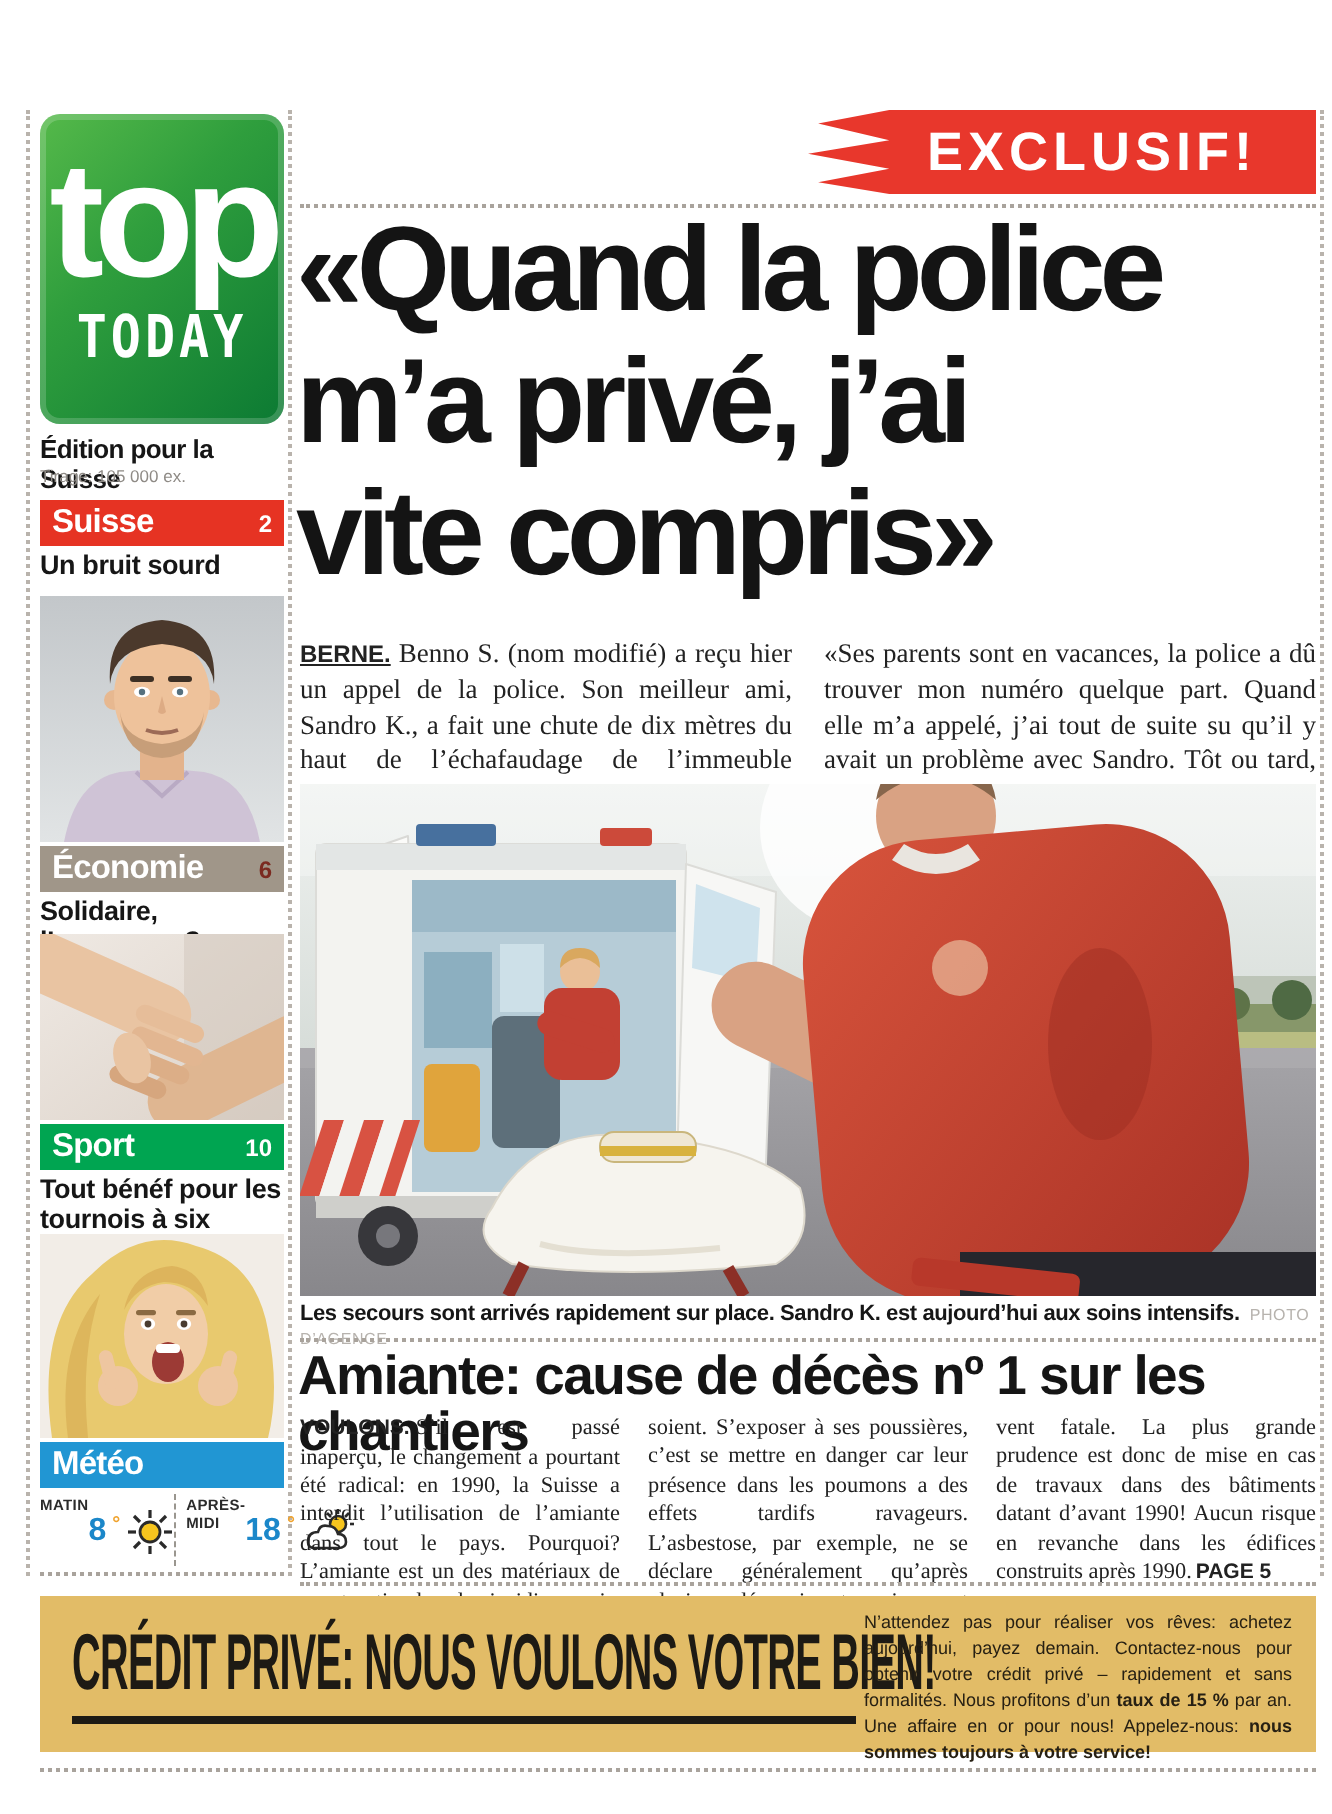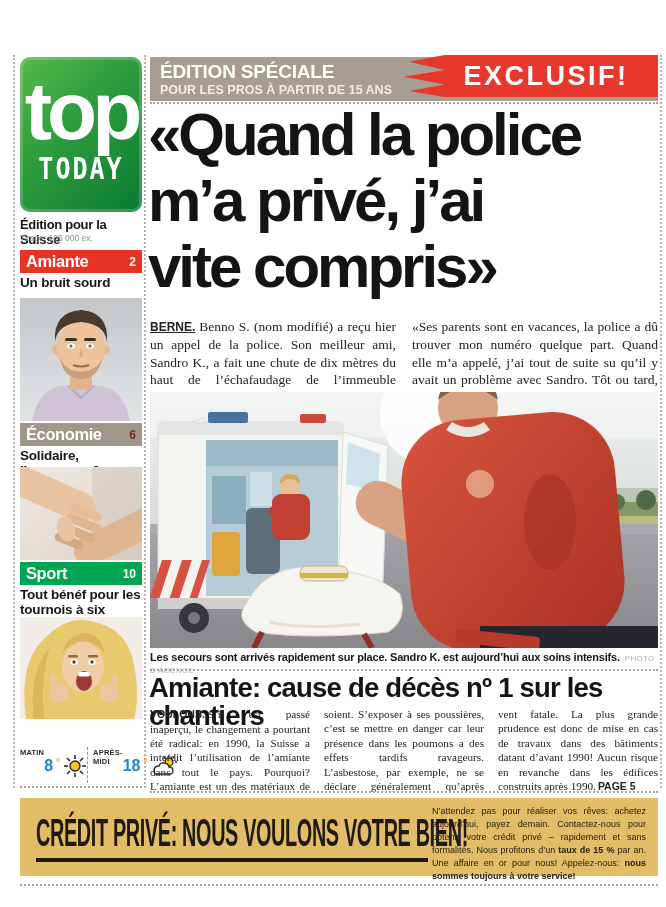--- a/index.html
+++ b/index.html
@@ -88,21 +88,21 @@
   <div class="abs dotv" style="left:144px;top:55px;height:733px;"></div>
 
   <div class="abs edition">Édition pour la Suisse</div>
   <div class="abs logo">
     <div class="logo-top">top</div>
     <div class="logo-today">TODAY</div>
   </div>
   <div class="abs tirage">Tirage: 105 000 ex.</div>
 
   <div class="abs bar" style="left:20px;top:250px;background:#e63323;">
-    <span class="bar-label">Amiante</span>
+    <span class="bar-label">Suisse</span>
     <span class="bar-num">2</span>
   </div>
   <div class="abs teaser" style="left:20px;top:276px;">Un bruit sourd</div>
   <svg class="abs sb-photo" style="left:20px;top:298px;" width="122" height="123" viewBox="0 0 122 123">
     <defs>
         <linearGradient id="gman" x1="0" y1="0" x2="0" y2="1">
       <stop offset="0" stop-color="#c3c7ca"></stop>
           <stop offset="1" stop-color="#e1e4e5"></stop>
         </linearGradient>
       </defs>
@@ -173,20 +173,23 @@
     <ellipse cx="72" cy="45" rx="3.6" ry="3" fill="#fff"></ellipse>
       <circle cx="72" cy="45" r="1.7" fill="#4a3c30"></circle>
     <ellipse cx="64" cy="64" rx="8" ry="10" fill="#9c3a35"></ellipse>
     <rect x="58" y="55" width="12" height="4.5" rx="2" fill="#fff"></rect>
     <circle cx="39" cy="76" r="10" fill="#eec6a0"></circle>
       <circle cx="89" cy="76" r="10" fill="#eec6a0"></circle>
     <rect x="31" y="58" width="7" height="20" rx="3.5" fill="#eec6a0" transform="rotate(-14 34 68)"></rect>
     <rect x="90" y="58" width="7" height="20" rx="3.5" fill="#eec6a0" transform="rotate(14 93 68)"></rect>
   </svg>
 
+  <div class="abs bar" style="left:20px;top:721px;background:#2196d3;">
+    <span class="bar-label">Météo</span>
+  </div>
   <div class="abs meteo-row">
     <div class="meteo-half">
       <span class="meteo-label">MATIN</span>
       <span class="meteo-line">
         <span class="temp">8</span>
           <span class="degsym">°</span>
         <svg width="24" height="24" viewBox="0 0 24 24">
           <g stroke="#2a2a2a" stroke-width="1.6">
             <line x1="12" y1="1" x2="12" y2="5"></line>
               <line x1="12" y1="19" x2="12" y2="23"></line>
@@ -214,24 +217,20 @@
               <line x1="25" y1="8" x2="27" y2="8"></line>
           </g>
           <circle cx="19" cy="8" r="4" fill="#f7c51e" stroke="#2a2a2a" stroke-width="1.3"></circle>
           <path d="M4,17 Q4,12 9,12 Q10,8 14,9 Q18,9 19,13 Q23,13 23,17 Q23,20 19,20 L7,20 Q4,20 4,17 Z" fill="#ffffff" stroke="#2a2a2a" stroke-width="1.3"></path>
         </svg>
       </span>
     </div>
   </div>
   <div class="abs doth" style="left:20px;top:786px;width:122px;"></div>
 
-  <div class="abs banner-grey">
-    <div class="banner-title">ÉDITION SPÉCIALE</div>
-    <div class="banner-sub">POUR LES PROS À PARTIR DE 15 ANS</div>
-  </div>
   <div class="abs badge">EXCLUSIF!</div>
   <div class="abs doth" style="left:150px;top:102px;width:508px;"></div>
 
   <div class="abs headline">«Quand la police
 m’a privé, j’ai
 vite compris»</div>
 
   <div class="abs lead-cols">
     <p class="col" style="margin:0;"><span class="lead-in">BERNE.</span><span>Benno S. (nom modifié) a reçu hier un appel de la police. Son meilleur ami, Sandro K., a fait une chute de dix mètres du haut de l’échafaudage de l’immeuble Mattenhof. Les raisons de l’accident sont encore inconnues.</span></p>
     <p class="col" style="margin:0;"><span>«Ses parents sont en vacances, la police a dû trouver mon numéro quelque part. Quand elle m’a appelé, j’ai tout de suite su qu’il y avait un problème avec Sandro. Tôt ou tard, ça devait arriver.»</span><span class="pagref">PAGES 2/3</span></p>

